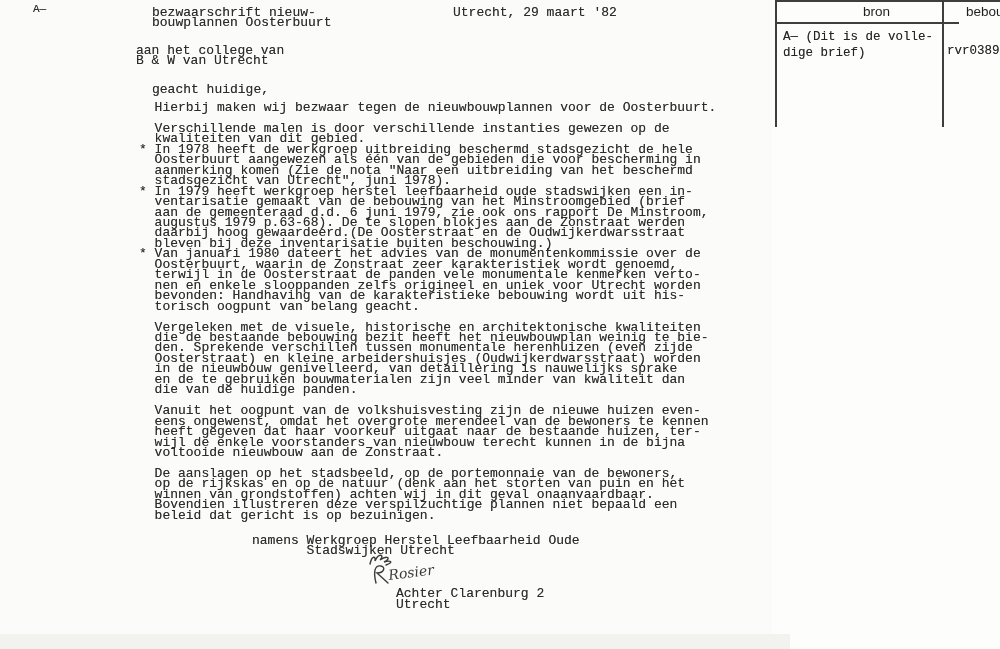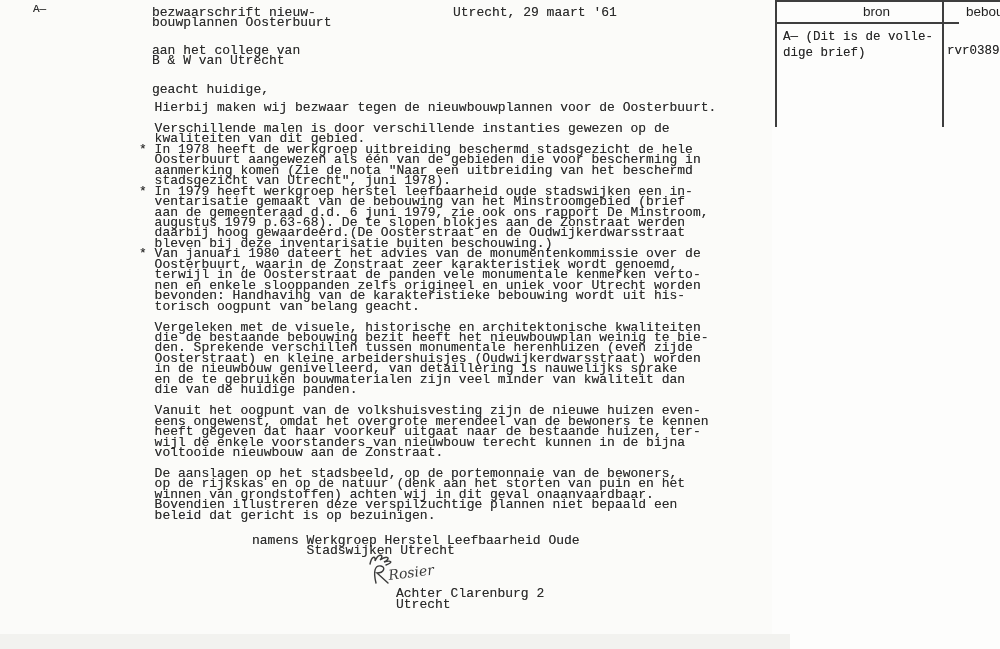--- a/index.html
+++ b/index.html
@@ -19,21 +19,21 @@
   .tw {
     position:absolute; margin:0;
     font-family:"Liberation Mono","DejaVu Sans Mono",monospace;
     font-size:13px; line-height:10.45px; letter-spacing:0;
     color:#2c2c2c; white-space:pre;
     text-shadow:0 0 0.6px rgba(45,45,45,0.55);
   }
   .marker { left:33px; top:4px; font-size:11px; }
   .reference { left:152px; top:8px; }
   .dateline { left:453px; top:8px; }
-  .addressee { left:152px; top:46px; }
+  .addressee { left:136px; top:46px; }
   .salutation { left:152px; top:85px; }
   .body-text { left:139px; top:103px; }
   .closing { left:252px; top:536px; }
   .sender { left:396px; top:588px; line-height:11px; }
   .signature { position:absolute; left:356px; top:549px; }
   .signature text {
     font-family:"DejaVu Serif","Liberation Serif",serif;
     font-style:italic; font-size:14px; fill:#3a3a3a;
   }
   .register-table {
@@ -70,21 +70,21 @@
 <div class="page">
 
   <div class="scan-right"></div>
   <div class="page-bottom-edge"></div>
 
   <pre class="tw marker">A—</pre>
 
   <pre class="tw reference">bezwaarschrift nieuw-
 bouwplannen Oosterbuurt</pre>
 
-  <pre class="tw dateline">Utrecht, 29 maart '61</pre>
+  <pre class="tw dateline">Utrecht, 29 maart '82</pre>
 
   <pre class="tw addressee">aan het college van
 B &amp; W van Utrecht</pre>
 
   <pre class="tw salutation">geacht huidige,</pre>
 
   <pre class="tw body-text">  Hierbij maken wij bezwaar tegen de nieuwbouwplannen voor de Oosterbuurt.
 
   Verschillende malen is door verschillende instanties gewezen op de
   kwaliteiten van dit gebied.

